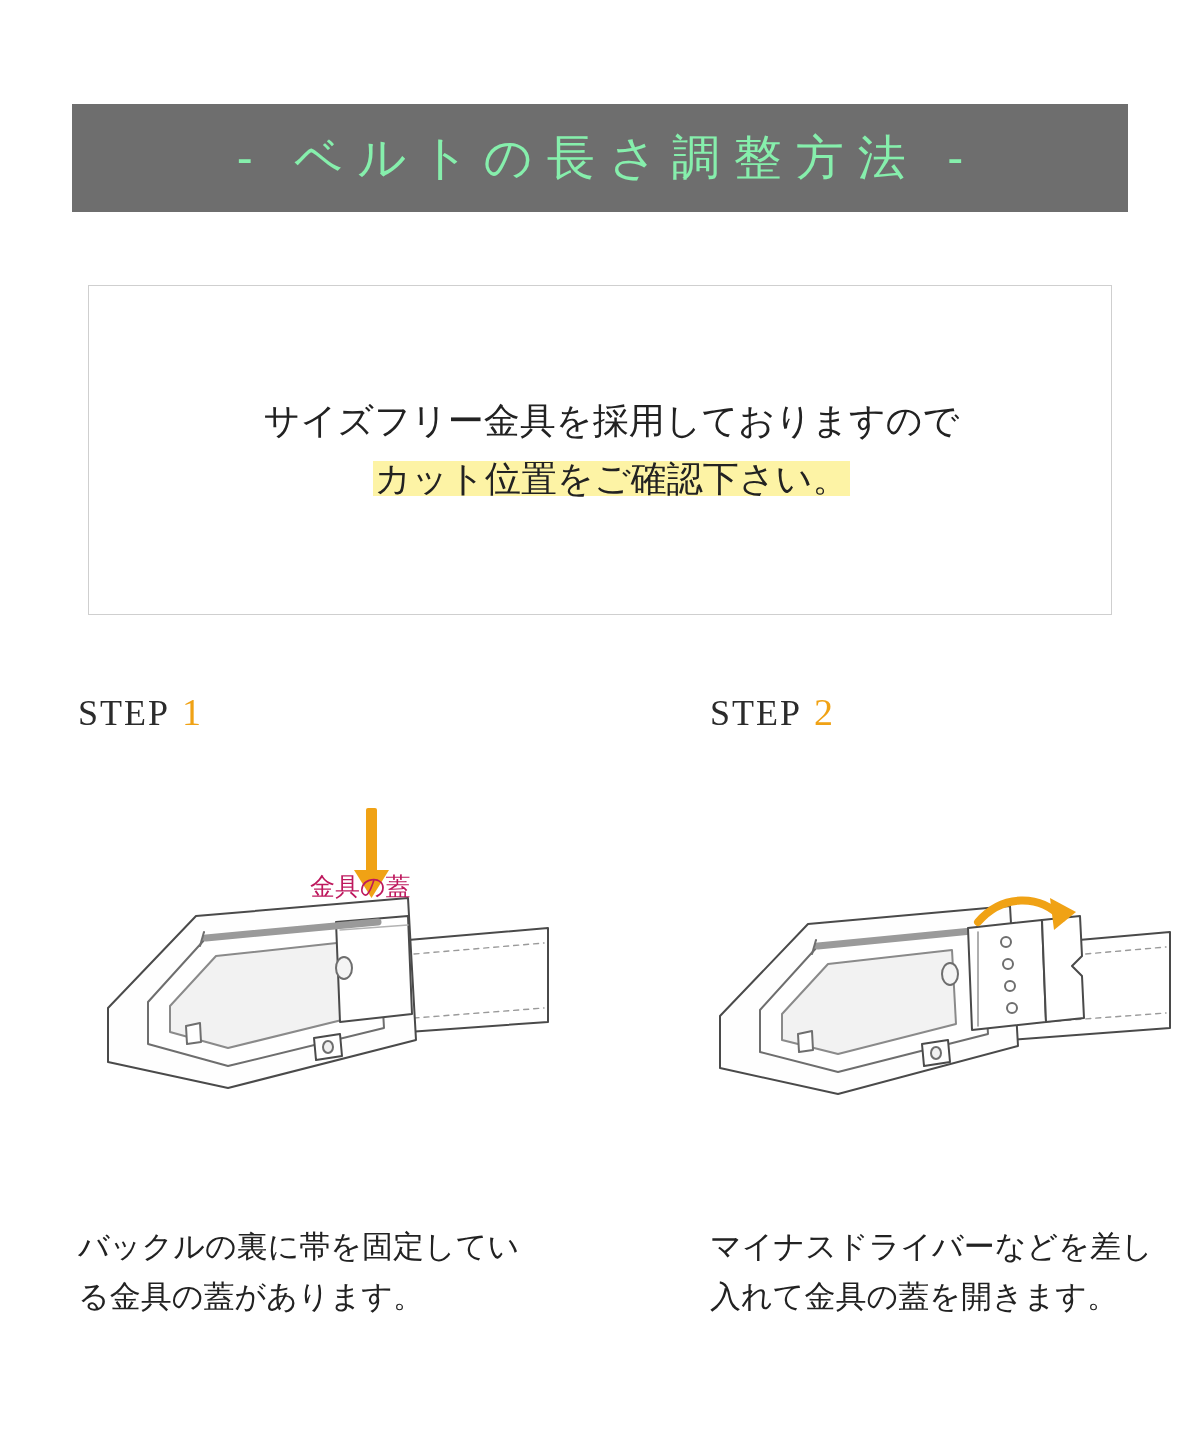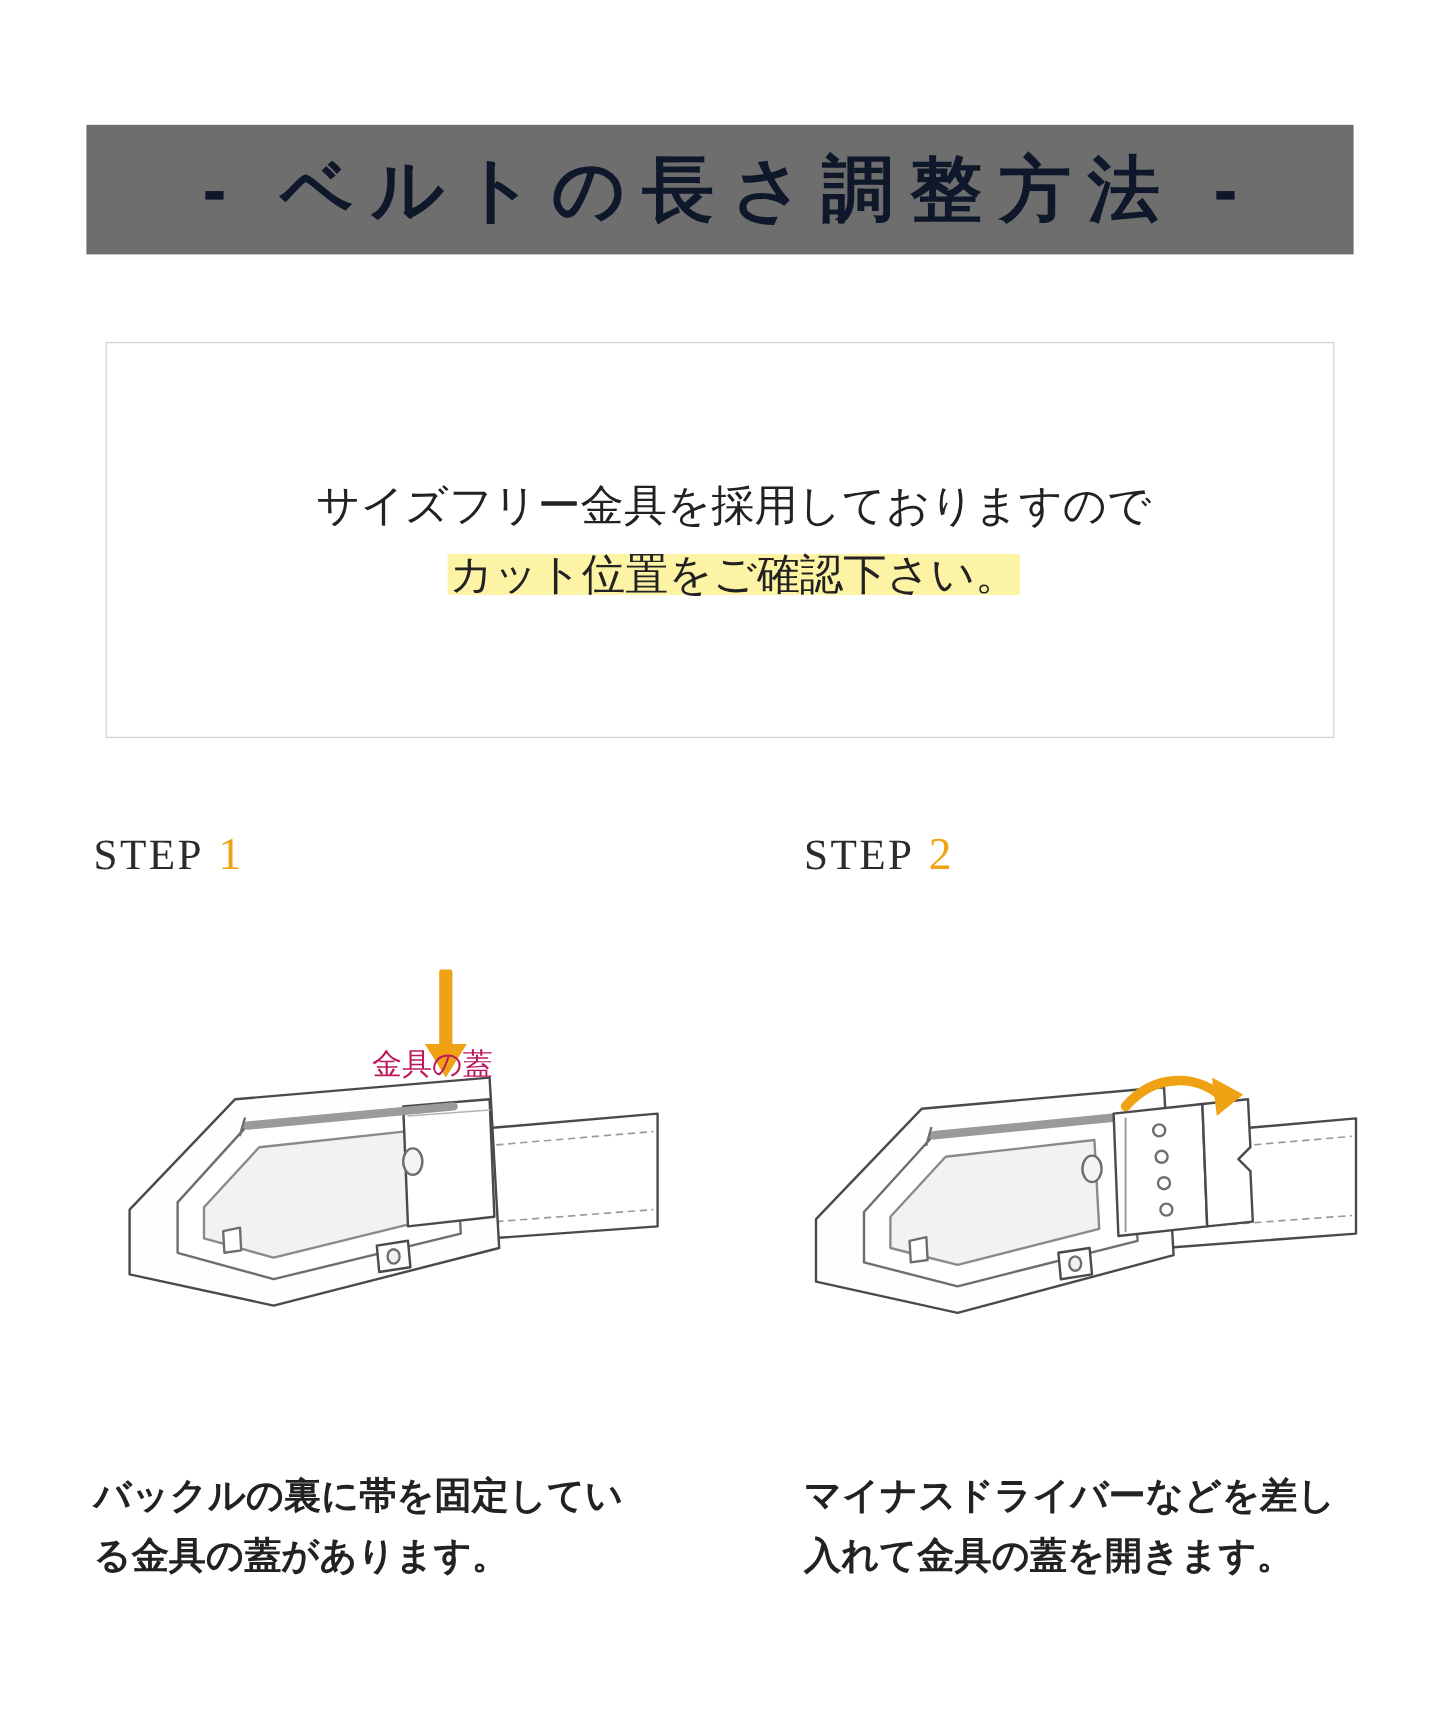--- a/index.html
+++ b/index.html
@@ -22,24 +22,24 @@
     left: 72px;
     top: 104px;
     width: 1056px;
     height: 108px;
     background: #6e6e6e;
     display: flex;
     align-items: center;
     justify-content: center;
   }
   .title-text {
-    color: #0f172a;
-    font-size: 60px;
+    color: #86efac;
+    font-size: 48px;
     letter-spacing: 14px;
-    font-weight: 700;
+    font-weight: 400;
     text-indent: 14px;
     white-space: nowrap;
   }
 
   
   .intro-box {
     position: absolute;
     left: 88px;
     top: 285px;
     width: 1024px;
@@ -64,20 +64,21 @@
     padding: 0 2px;
   }
 
   
   .steps {
     position: absolute;
     left: 0;
     top: 690px;
     width: 1200px;
     display: flex;
+    gap: 40px;
   }
   .step-col {
     width: 520px;
     position: relative;
   }
   .step-col.left { margin-left: 78px; }
   .step-col.right { margin-left: 72px; }
 
   .step-heading {
     font-family: "Liberation Serif", "DejaVu Serif", serif;
@@ -111,21 +112,20 @@
     color: #be185d;
     white-space: nowrap;
   }
 
   .step-caption {
     margin-top: 52px;
     font-size: 31px;
     line-height: 1.62;
     color: #222222;
     width: 470px;
-    font-weight: bold;
   }
 </style>
 </head>
 <body>
 
 <div class="title-banner">
   <div class="title-text">- ベルトの長さ調整方法 -</div>
 </div>
 
 <div class="intro-box">

